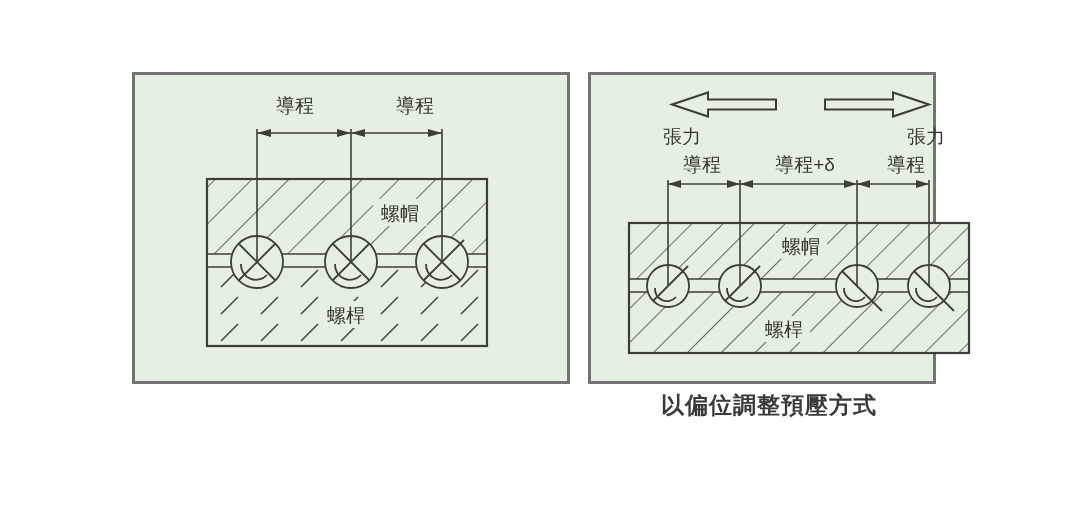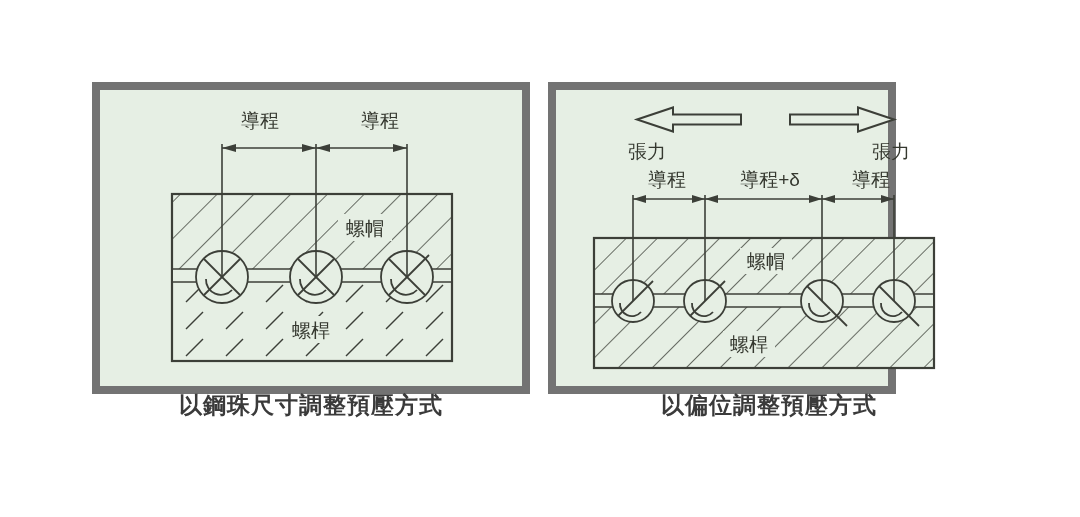--- a/index.html
+++ b/index.html
@@ -1,18 +1,18 @@
 <!DOCTYPE html>
 <html><head>
 <meta charset="utf-8">
 <style>
   html,body{margin:0;padding:0;background:#ffffff;}
   body{font-family:"Liberation Sans","DejaVu Sans",sans-serif;}
   #canvas{position:relative;width:1080px;height:517px;background:#ffffff;overflow:hidden;}
-  .panel{position:absolute;top:82px;height:312px;background:#e6efe4;border:8px solid #737373;box-sizing:border-box;}
+  .panel{position:absolute;top:72px;height:312px;background:#e6efe4;border:3px solid #737373;box-sizing:border-box;margin-left:40px;}
   #panel-left{left:92px;width:438px;}
   #panel-right{left:548px;width:348px;}
   .panel svg{display:block;}
   .caption{position:absolute;top:390px;font-size:23px;font-weight:600;color:#3a3a3a;letter-spacing:1px;text-align:center;}
   #caption-left{left:92px;width:438px;}
   #caption-right{left:553px;width:432px;}
   svg text{fill:#35382f;font-family:"Liberation Sans","DejaVu Sans",sans-serif;}
   .lbl{font-size:19px;}
 </style>
 </head>
@@ -152,16 +152,15 @@
       <text class="lbl" x="111" y="96" text-anchor="middle">導程</text>
       <text class="lbl" x="214" y="96" text-anchor="middle">導程+δ</text>
       <text class="lbl" x="315" y="96" text-anchor="middle">導程</text>
       <rect x="184" y="158" width="52" height="26" fill="#e6efe4"></rect>
       <text class="lbl" x="210" y="178" text-anchor="middle">螺帽</text>
       <rect x="167" y="241" width="52" height="26" fill="#e6efe4"></rect>
       <text class="lbl" x="193" y="261" text-anchor="middle">螺桿</text>
     </svg>
   </div>
 
-  <div class="caption" id="caption-left">以鋼珠尺寸調整預壓方式</div>
   <div class="caption" id="caption-right">以偏位調整預壓方式</div>
 
 </div>
 
 </body></html>

